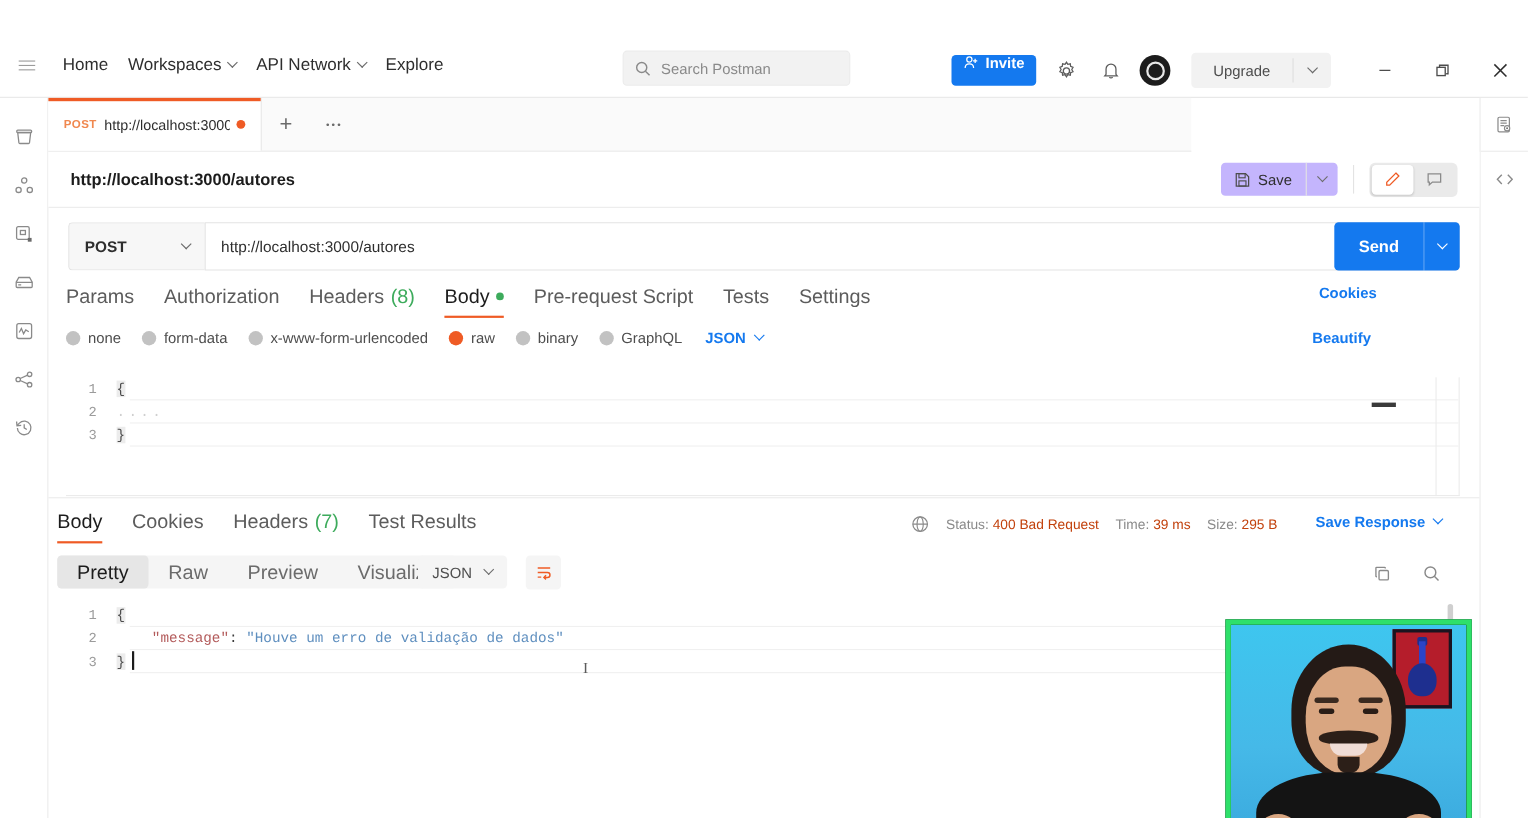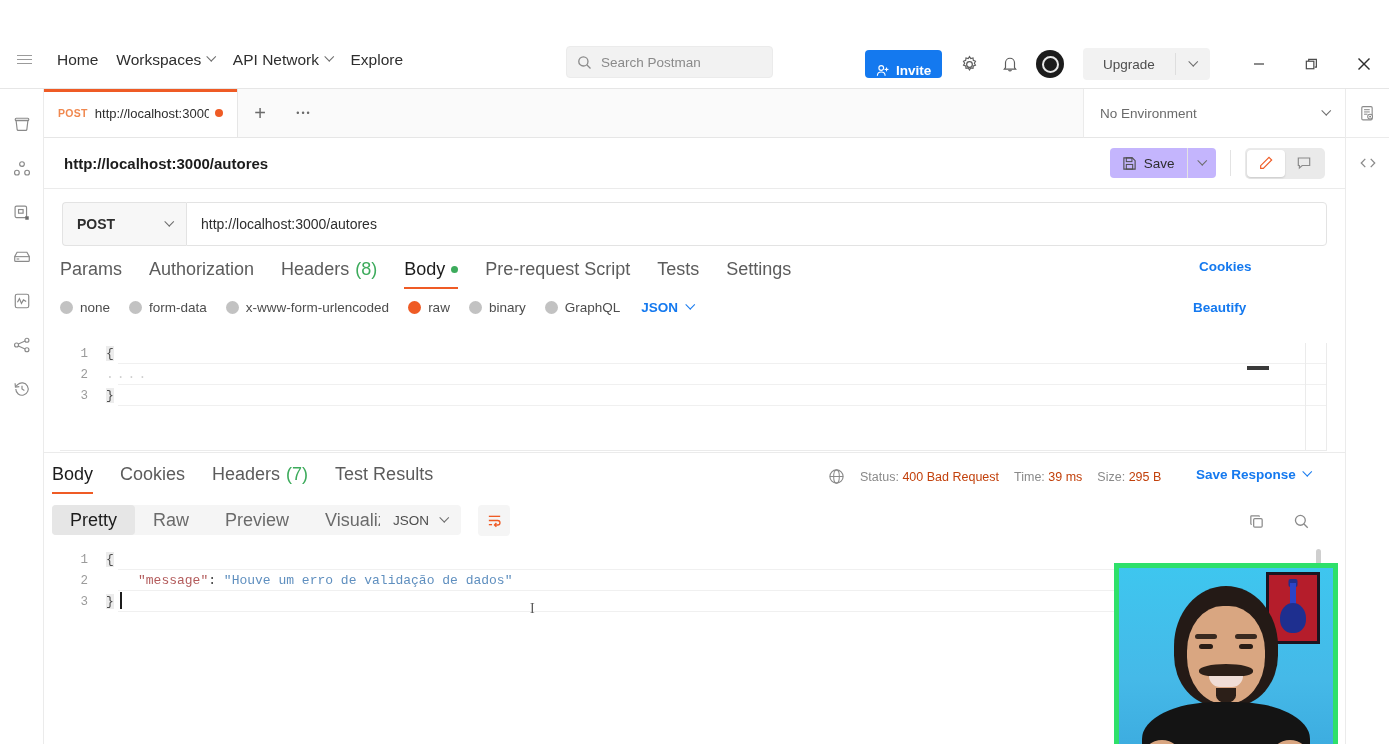--- a/index.html
+++ b/index.html
@@ -34,21 +34,21 @@
   .search-box {
     position: absolute; left: 566px; top: 15px; width: 207px; height: 32px;
     background: #f2f2f2; border: 1px solid #ebebeb; border-radius: 4px;
     display: flex; align-items: center; padding: 0 10px; cursor: text;
   }
   .search-box .txt { font-size: 13.5px; color: #8a8a8a; margin-left: 9px; }
 
   .invite-btn {
     position: absolute; left: 865px; top: 19px; height: 28px; padding: 0 11px;
     background: #1479ef; border-radius: 4px; color: #fff; font-size: 13.5px;
-    display: flex; align-items: flex-end; gap: 6px; cursor: pointer; font-weight: 600;
+    display: flex; align-items: flex-start; gap: 6px; cursor: pointer; font-weight: 600;
   }
   .icon-btn {
     position: absolute; top: 19px; width: 30px; height: 28px;
     display: flex; align-items: center; justify-content: center; cursor: pointer;
   }
   .avatar {
     position: absolute; left: 1036px; top: 19px; width: 28px; height: 28px;
     border-radius: 50%; background: #1c1c1c; cursor: pointer;
     display:flex; align-items:center; justify-content:center;
   }
@@ -416,24 +416,20 @@
   <div class="tabstrip">
     <div class="reqtab">
       <span class="method">POST</span>
       <span class="name">http://localhost:3000/</span>
       <span class="dot"></span>
     </div>
     <div class="tabplus">+</div>
     <div class="tabmore">•••</div>
   </div>
 
-  <div class="envbar">
-    <span class="lbl">No Environment</span>
-    <span class="caret sm"></span>
-  </div>
 
   <div class="rightrail">
     <div class="rr-item b">
       <svg width="19" height="19" viewBox="0 0 22 22">
         <rect x="4.4" y="3" width="12" height="15.4" rx="1.4" fill="none" stroke="#8a8a8a" stroke-width="1.3"></rect>
         <line x1="7" y1="6.6" x2="13.6" y2="6.6" stroke="#8a8a8a" stroke-width="1.2"></line>
         <line x1="7" y1="9.2" x2="13.6" y2="9.2" stroke="#8a8a8a" stroke-width="1.2"></line>
         <line x1="7" y1="11.8" x2="11" y2="11.8" stroke="#8a8a8a" stroke-width="1.2"></line>
         <circle cx="14" cy="14.6" r="2.8" fill="#fff" stroke="#8a8a8a" stroke-width="1.2"></circle>
         <circle cx="14" cy="14.6" r="1" fill="#6b6b6b"></circle>
@@ -482,20 +478,27 @@
 
   <div class="urlrow">
     <div class="method-sel">
       <span class="m">POST</span>
       <span class="caret sm"></span>
     </div>
     <div class="url-input">
       <span>http://localhost:3000/autores</span>
     </div>
   </div>
+  <div class="send-btn">
+    <span class="lbl">Send</span>
+    <span class="send-div"></span>
+    <span class="send-caret">
+      <span class="caret sm white"></span>
+    </span>
+  </div>
 
   <div class="reqtabs">
     <div class="rt">
       <span>Params</span>
     </div>
     <div class="rt">
       <span>Authorization</span>
     </div>
     <div class="rt">
       <span>Headers</span>

